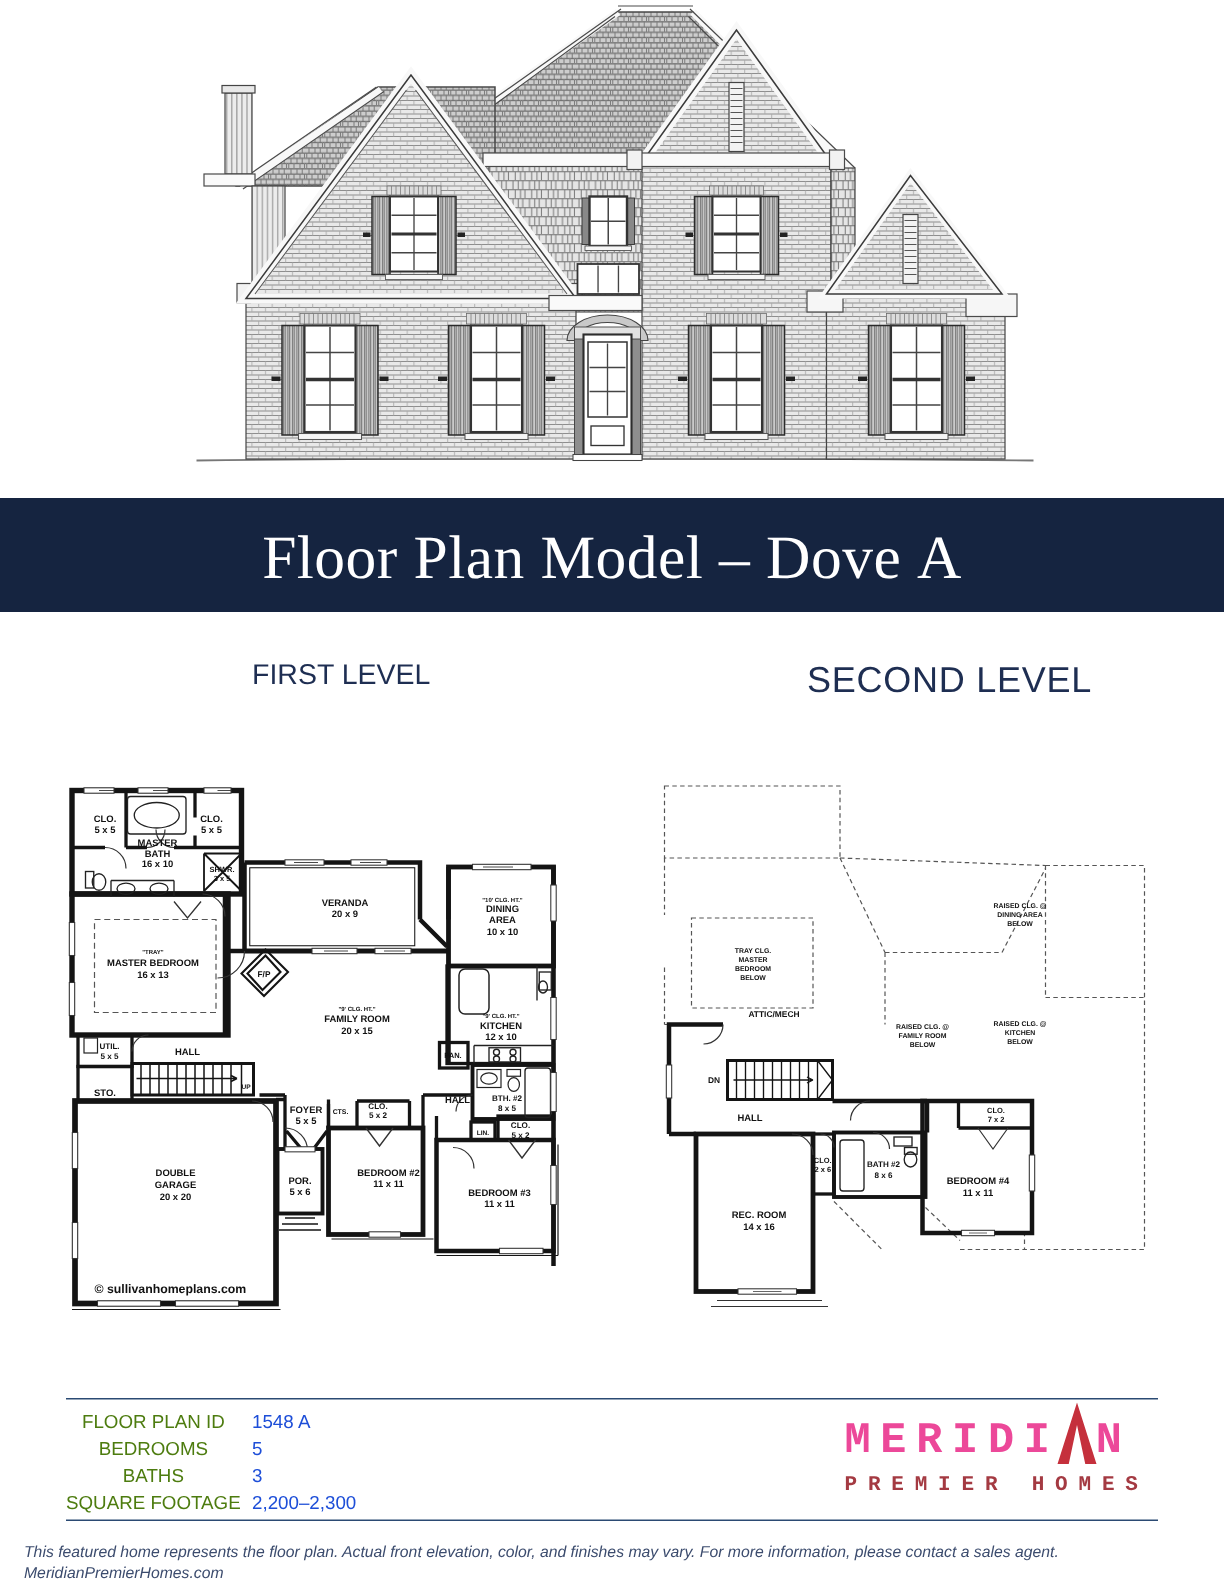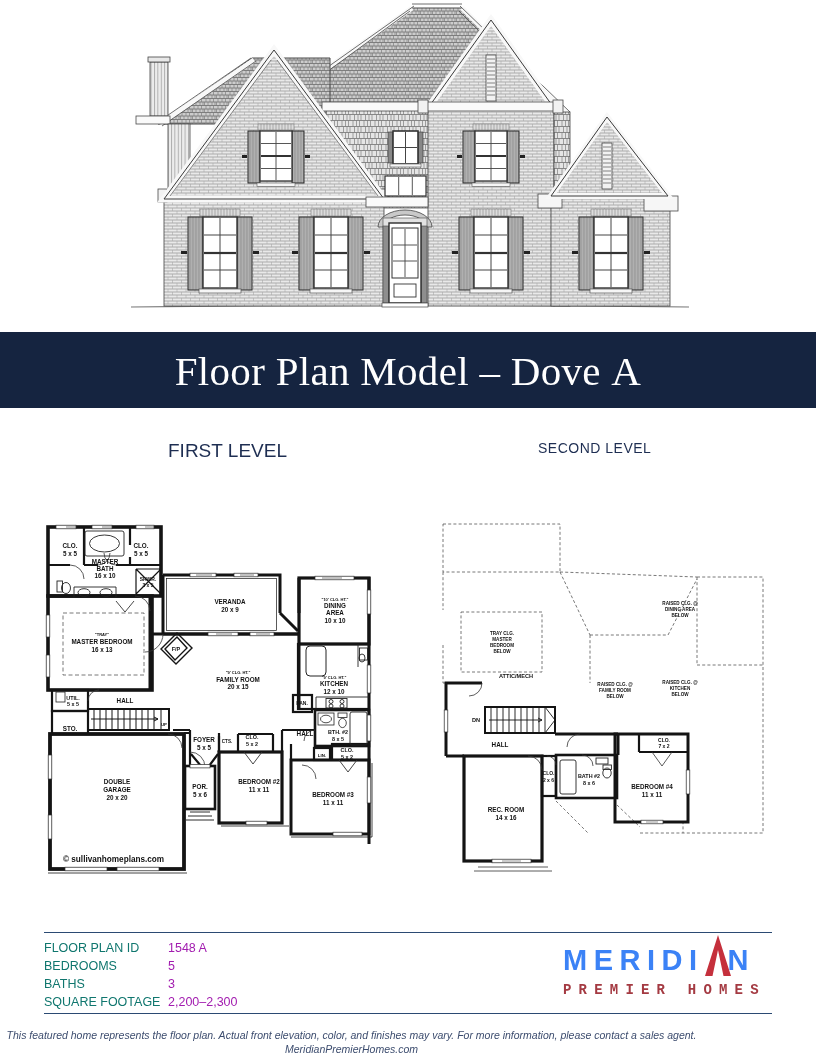--- a/index.html
+++ b/index.html
@@ -171,21 +171,21 @@
 </g>
 </svg>
 
 <div class="abs" style="left:0;top:332px;width:816px;height:76px;background:#152440;"></div>
 
 <div class="abs" style="left:0;top:347px;width:816px;text-align:center;color:#ffffff;
      font-family:'Liberation Serif',serif;font-size:41px;letter-spacing:0.3px;">Floor&nbsp;Plan&nbsp;Model&nbsp;–&nbsp;Dove&nbsp;A</div>
 
 <div class="abs" style="left:148px;top:440px;color:#1e2e52;font-size:19px;margin-left:20px;">FIRST LEVEL</div>
 
-<div class="abs" style="left:538px;top:440px;color:#1e2e52;font-size:14px;letter-spacing:0.5px;">SECOND LEVEL</div>
+<div class="abs" style="left:538px;top:440px;color:#1e2e52;font-size:24px;letter-spacing:0.5px;">SECOND LEVEL</div>
 
 <svg class="abs" style="left:40px;top:515px;" width="335" height="360" viewBox="0 0 335 360" font-family="Liberation Sans, sans-serif" font-weight="bold" fill="#111" text-anchor="middle">
 <g stroke="#141414" fill="none">
 
 <rect x="8" y="12" width="113" height="69" stroke-width="3.6"></rect>
 
 <path d="M44 12V50 M8 50H30" stroke-width="2.2"></path>
 
 <path d="M90 12V30 M90 42V50 M90 50H121" stroke-width="2.2"></path>
 
@@ -502,36 +502,36 @@
 <g font-size="6.3">
 <text x="222" y="274">BEDROOM #4</text>
       <text x="222" y="282">11 x 11</text>
 <text x="76" y="297">REC. ROOM</text>
       <text x="76" y="305">14 x 16</text>
 </g>
 </svg>
 
 <div class="abs" style="left:44px;top:932px;width:728px;height:1px;background:#2b4a73;"></div>
 
-<div class="abs" style="left:44px;top:939px;color:#0f766e;font-size:12.5px;line-height:18px;">
+<div class="abs" style="left:44px;top:939px;color:#4d7c0f;font-size:12.5px;line-height:18px;text-align:center;">
   FLOOR PLAN ID<br>BEDROOMS<br>BATHS<br>SQUARE FOOTAGE
 </div>
 
-<div class="abs" style="left:168px;top:939px;color:#a21caf;font-size:12.5px;line-height:18px;">
+<div class="abs" style="left:168px;top:939px;color:#1d4ed8;font-size:12.5px;line-height:18px;">
   1548 A<br>5<br>3<br>2,200–2,300
 </div>
 
 <div class="abs" style="left:44px;top:1013px;width:728px;height:1px;background:#2b4a73;"></div>
 
-<div class="abs" style="left:563px;top:944px;width:210px;text-align:left;color:#3b82f6;
-     font-family:Liberation Sans, sans-serif;font-weight:bold;font-size:29px;letter-spacing:6.5px;">MERIDI<span style="display:inline-block;width:24px;"></span>N</div>
+<div class="abs" style="left:563px;top:944px;width:210px;text-align:left;color:#ec4899;
+     font-family:Liberation Mono, monospace;font-weight:bold;font-size:29px;letter-spacing:6.5px;">MERIDI<span style="display:inline-block;width:24px;"></span>N</div>
 
 <svg class="abs" style="left:702px;top:935px;" width="32" height="43" viewBox="0 0 32 43">
   <path d="M16 0 L29 41 L21.5 41 L16 15 L10.5 41 L3 41 Z" fill="#c5303c"></path>
 </svg>
 
 <div class="abs" style="left:563px;top:982px;color:#a43a42;font-weight:bold;font-size:14px;letter-spacing:7.2px;font-family:Liberation Mono, monospace;">PREMIER&nbsp;HOMES</div>
 
-<div class="abs" style="left:0;top:1029px;width:703px;text-align:center;color:#3c4c6e;
+<div class="abs" style="left:16px;top:1029px;width:703px;color:#3c4c6e;
      font-style:italic;font-size:10.5px;line-height:13.5px;">
   This featured home represents the floor plan. Actual front elevation, color, and finishes may vary. For more information, please contact a sales agent.<br>
   MeridianPremierHomes.com
 </div>
 
 </body></html>

